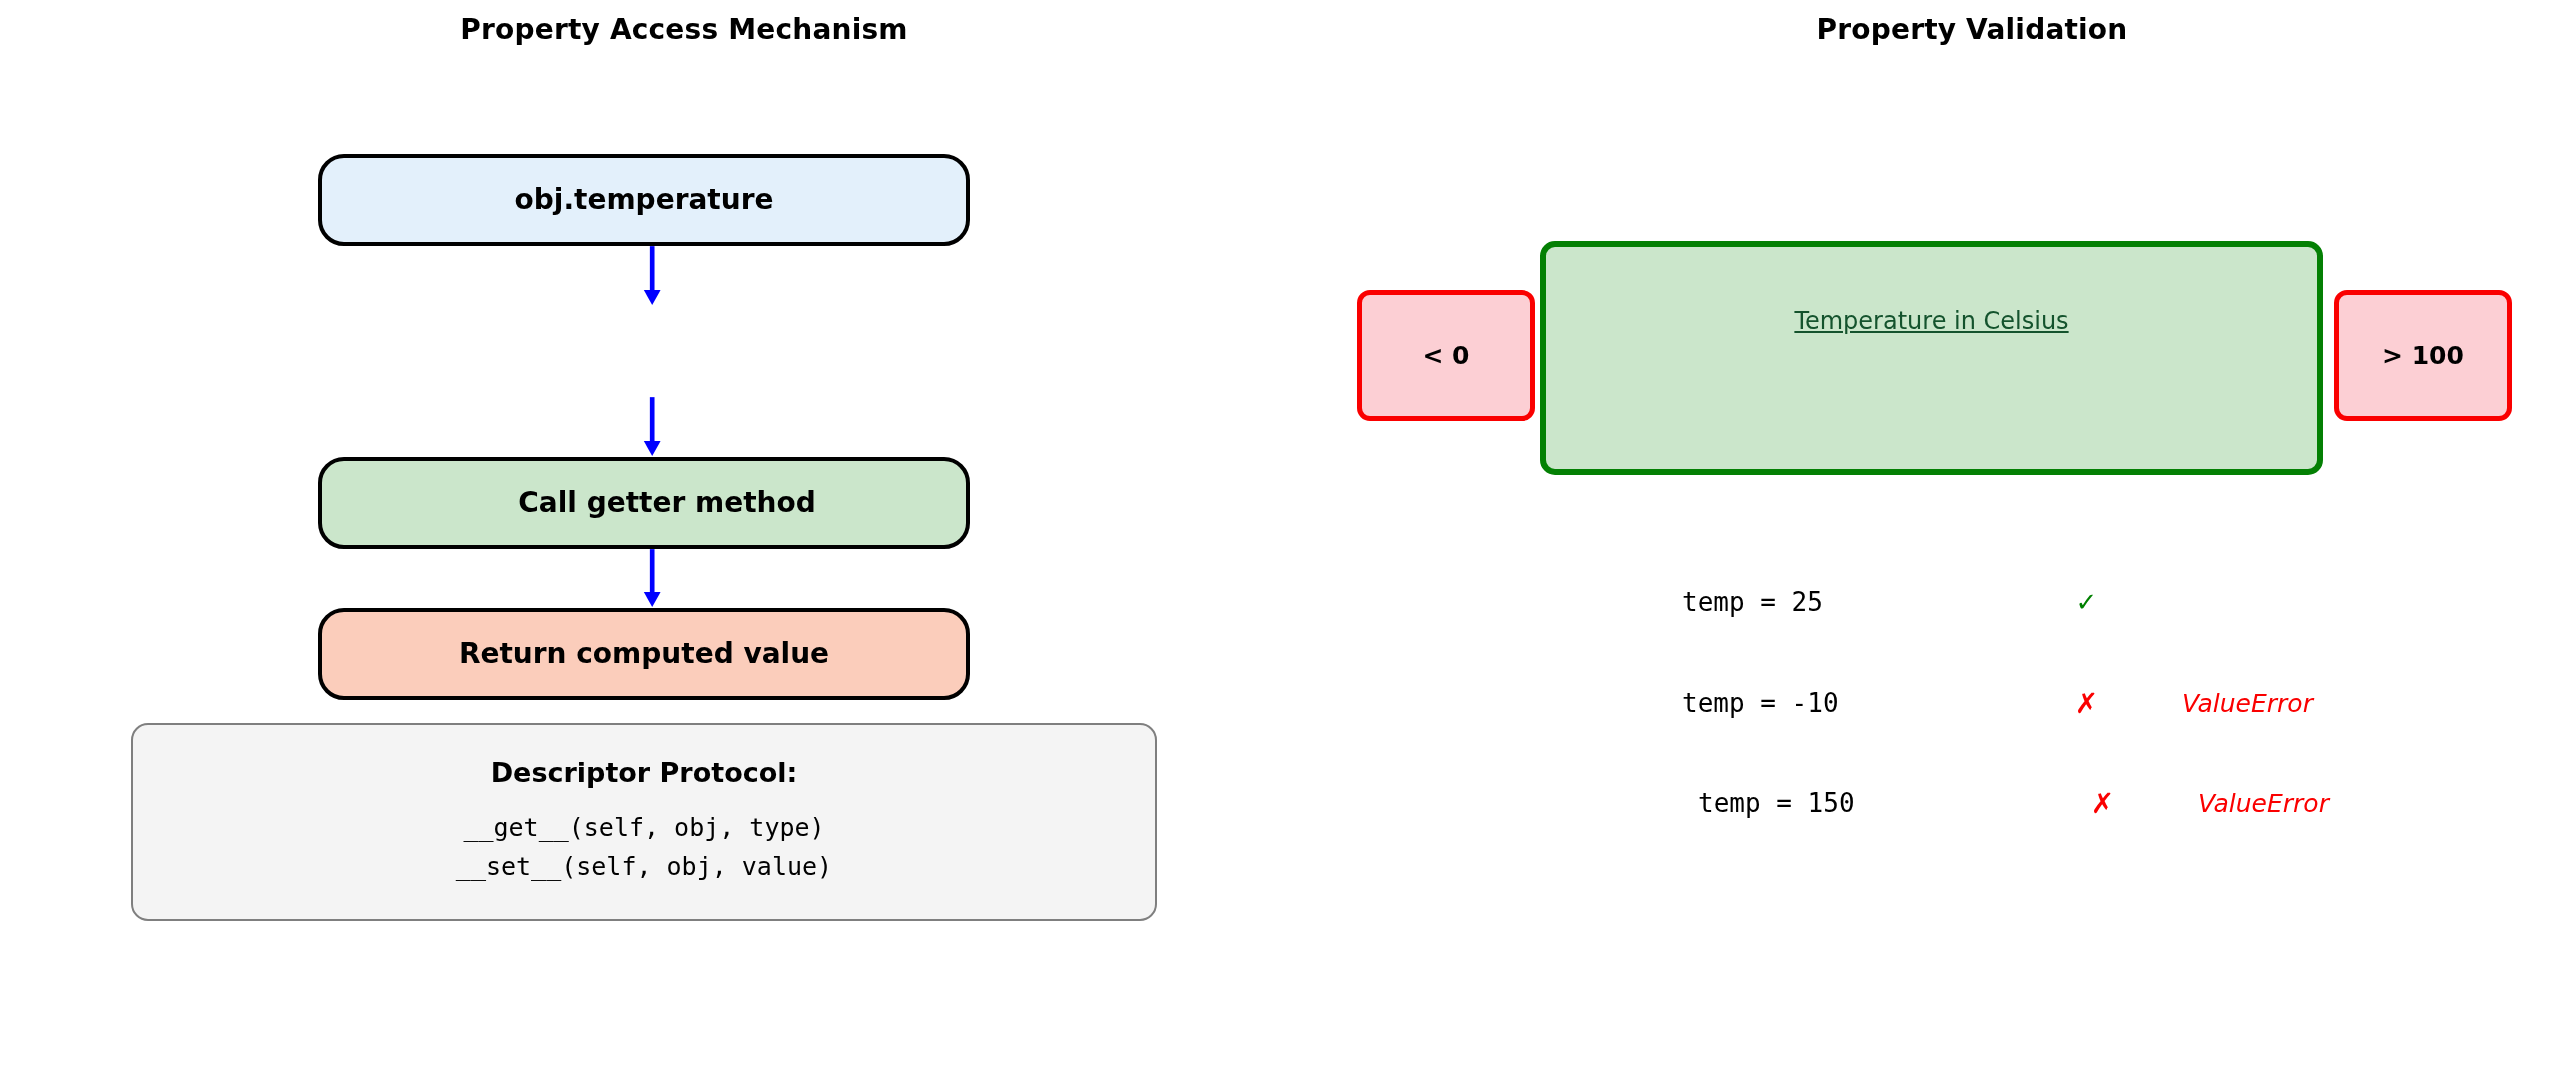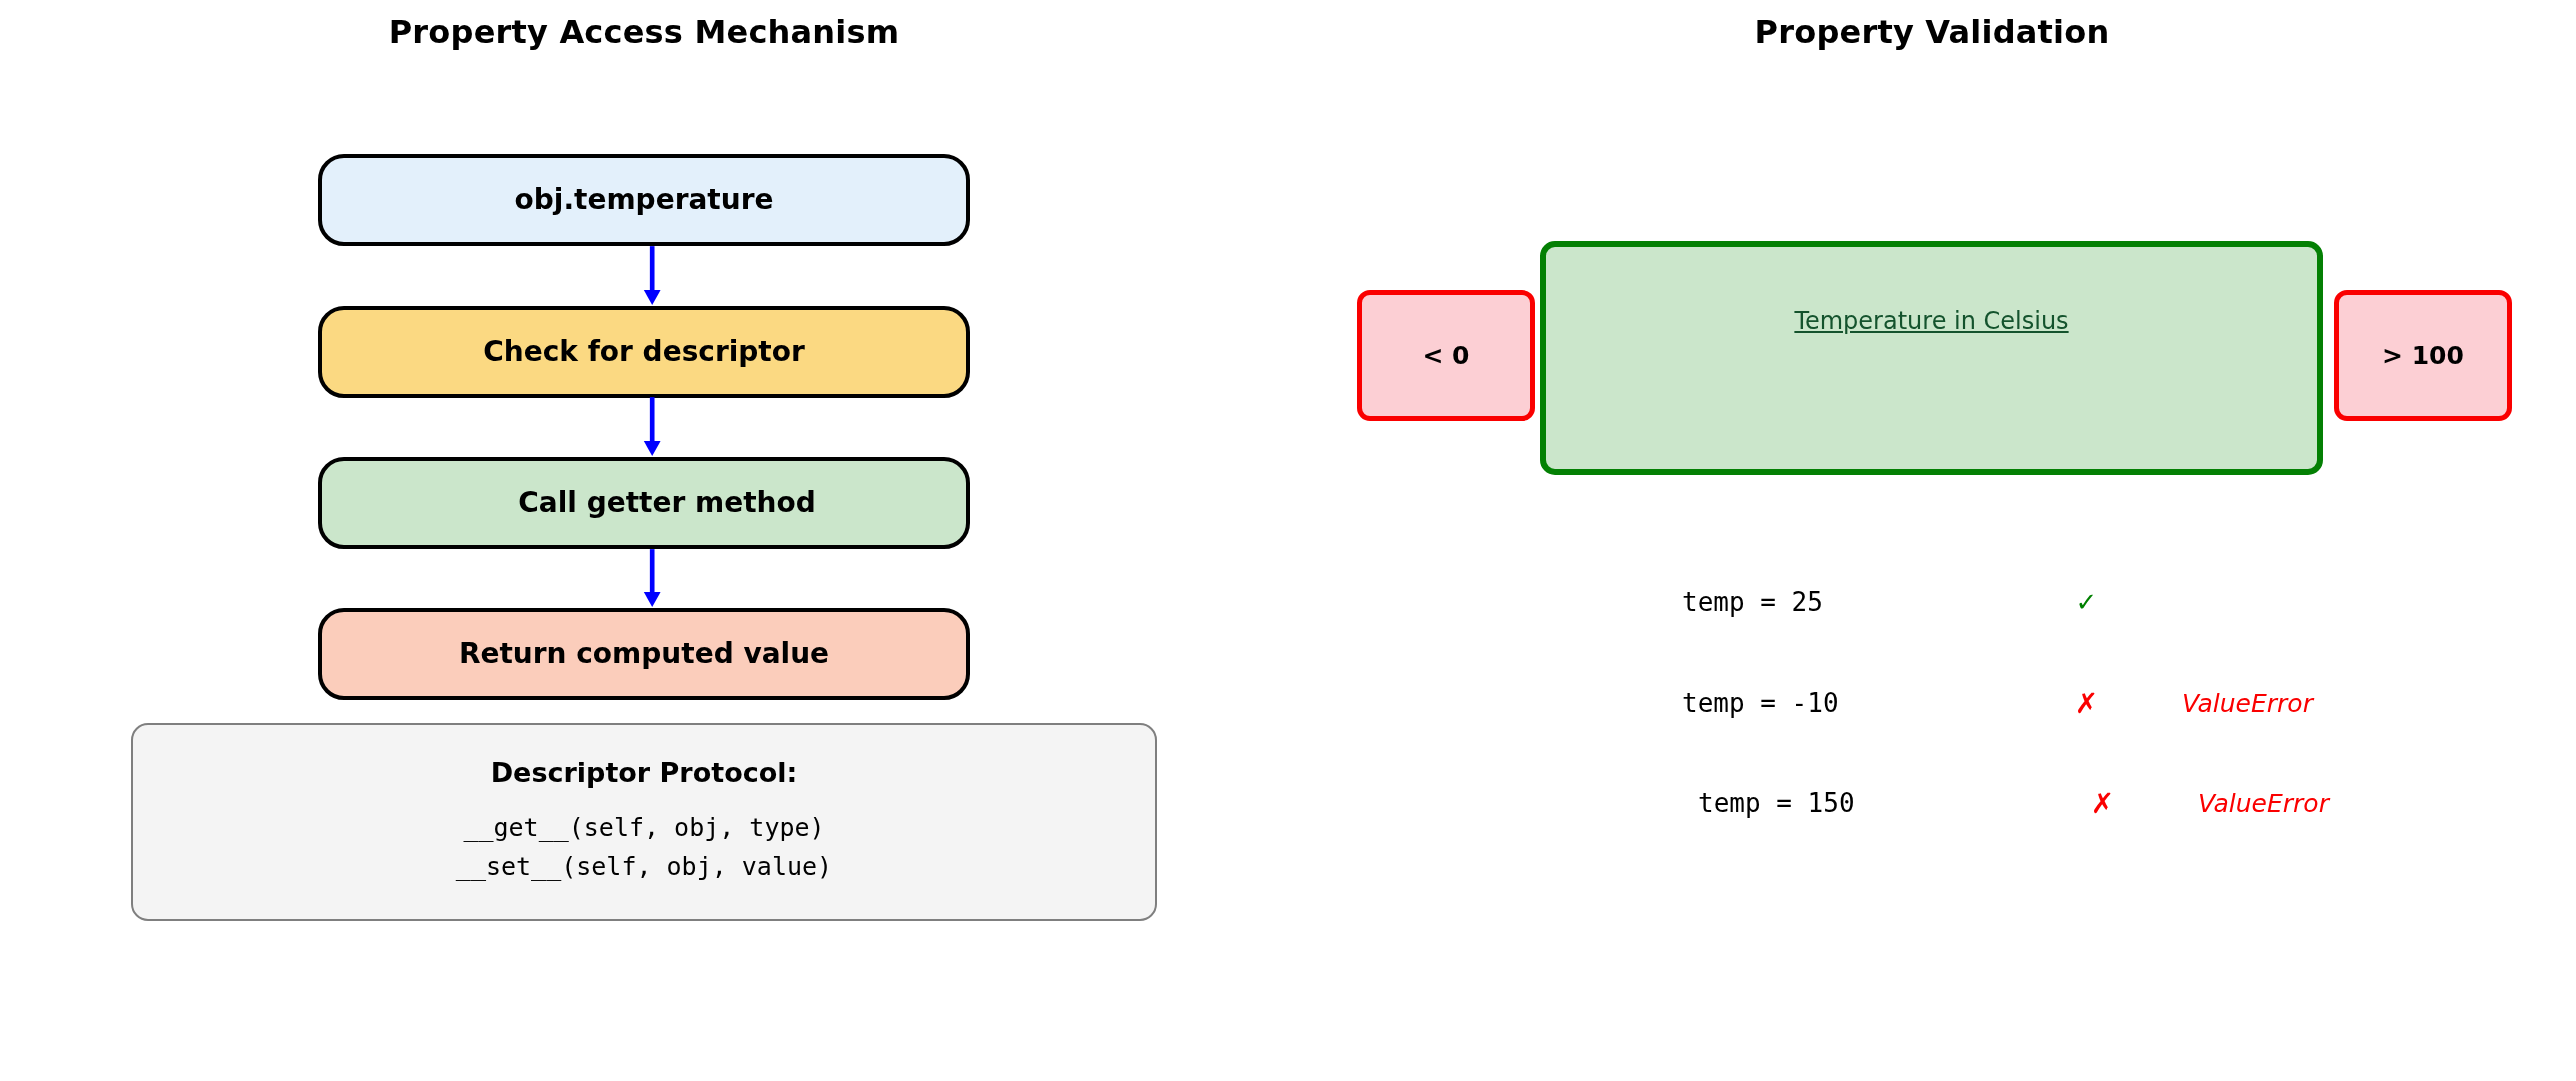--- a/index.html
+++ b/index.html
@@ -21,24 +21,25 @@
     left: 0; top: 0;
     width: 2576px;
     height: 1081px;
   }
 
   
   .panel-title {
     position: absolute;
     text-align: center;
     font-weight: bold;
-    font-size: 32px;
+    font-size: 28px;
     letter-spacing: 0.2px;
     color: #000000;
     white-space: nowrap;
+    padding-left: 40px;
   }
   #title-left  { left: 0px;    top: 13px; width: 1288px; }
   #title-right { left: 1288px; top: 13px; width: 1288px; }
 
   
   .flow-box {
     position: absolute;
     border: 4.7px solid #000000;
     border-radius: 26px;
     box-sizing: border-box;
@@ -203,23 +204,20 @@
     <span class="box-label">obj.temperature</span>
   </div>
 
   <div class="arrow" id="arrow-1">
     <svg width="22.4" height="60" viewBox="0 0 24 64">
       <line x1="12" y1="0" x2="12" y2="52" stroke="#0000FF" stroke-width="5"></line>
       <polygon points="12,63 3,47 21,47" fill="#0000FF"></polygon>
     </svg>
   </div>
 
-  <div class="flow-box" id="box-check">
-    <span class="box-label">Check for descriptor</span>
-  </div>
 
   <div class="arrow" id="arrow-2">
     <svg width="22.4" height="60" viewBox="0 0 24 64">
       <line x1="12" y1="0" x2="12" y2="52" stroke="#0000FF" stroke-width="5"></line>
       <polygon points="12,63 3,47 21,47" fill="#0000FF"></polygon>
     </svg>
   </div>
 
   <div class="flow-box" id="box-getter">
     <span class="box-label">Call getter method</span>

